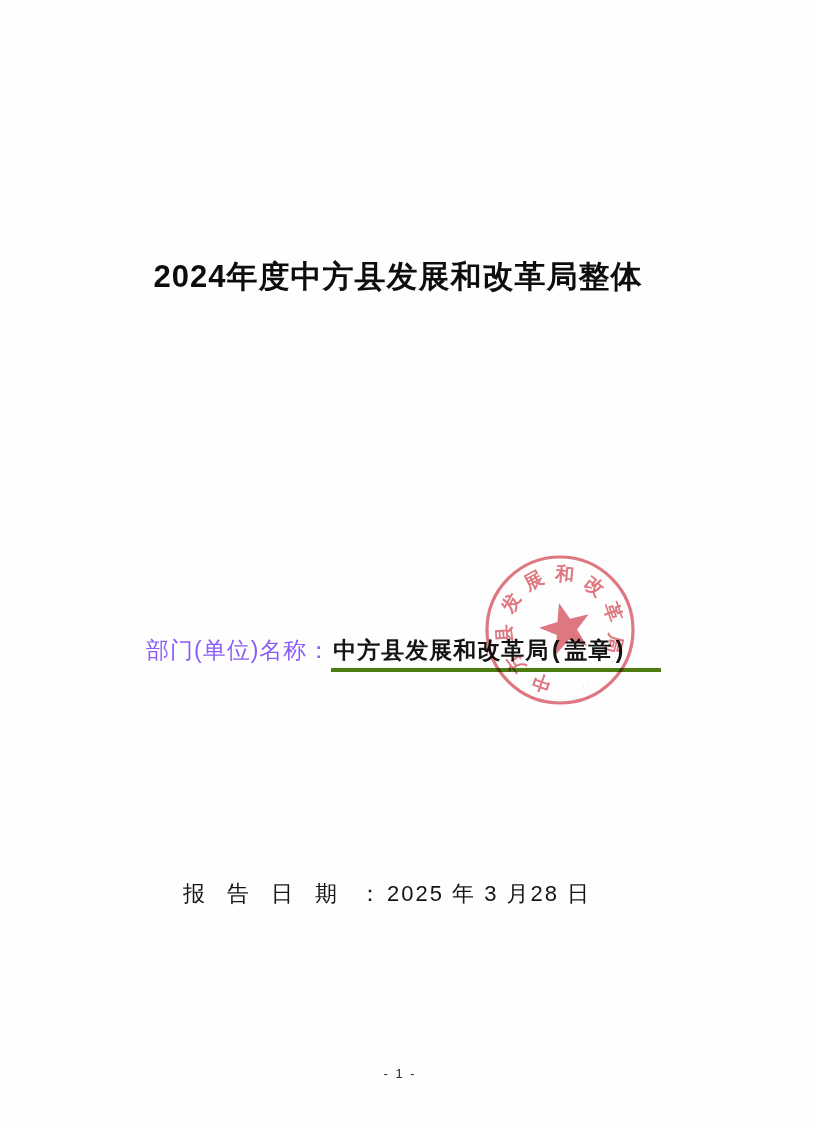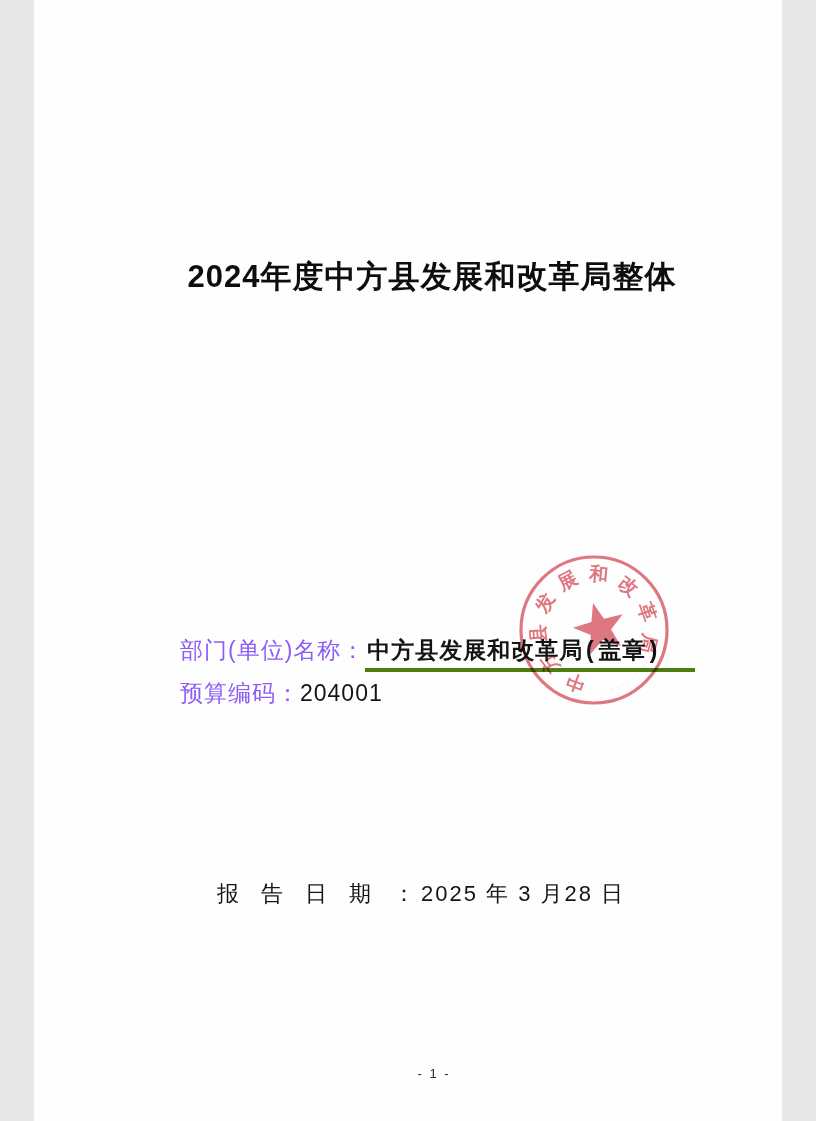--- a/index.html
+++ b/index.html
@@ -3,21 +3,21 @@
 <meta charset="utf-8">
 <style>
   html, body {
     margin: 0;
     padding: 0;
     background: #e8e8e8;
     font-family: "Liberation Sans", "DejaVu Sans", sans-serif;
   }
   .page {
     position: relative;
-    width: 748px;
+    width: 816px;
     height: 1121px;
     margin: 0 auto;
     background: #fefefe;
     overflow: hidden;
     color: #161616;
   }
   
   .title {
     position: absolute;
     top: 250px;
@@ -113,23 +113,20 @@
 <div class="page">
 
   <h1 class="title">
     <span class="tline">2024年度中方县发展和改革局整体</span>
   </h1>
 
   <div class="fields">
     <div class="field">
       <span class="flabel">部门(单位)名称：</span><span class="fvalue underlined">中方县发展和改革局(盖章)</span>
     </div>
-    <div class="field">
-      <span class="flabel">预算编码：</span><span class="fvalue">204001</span>
-    </div>
   </div>
 
   <div class="date-line">
     <span class="dlabel">报　告　日　期　：</span><span class="dvalue">2025 年 3 月28 日</span>
   </div>
 
   <svg class="seal" viewBox="0 0 156 156" xmlns="http://www.w3.org/2000/svg" style="color: rgb(217, 96, 108);">
     <circle cx="78" cy="77" r="73" fill="none" stroke="currentColor" stroke-width="3.2"></circle>
     <polygon points="84,49 90.5,67.1 109.7,67.7 94.5,79.4 99.9,97.8 84,87 68.1,97.8 73.5,79.4 58.3,67.7 77.5,67.1" fill="currentColor" transform="rotate(-15 84 76)"></polygon>
     <g id="seal-arc">

